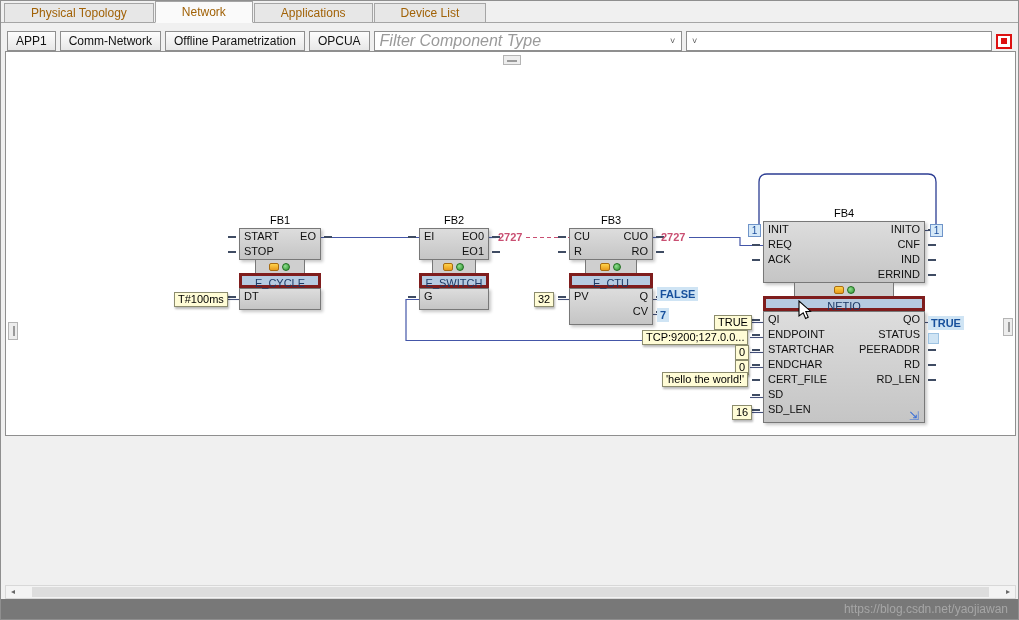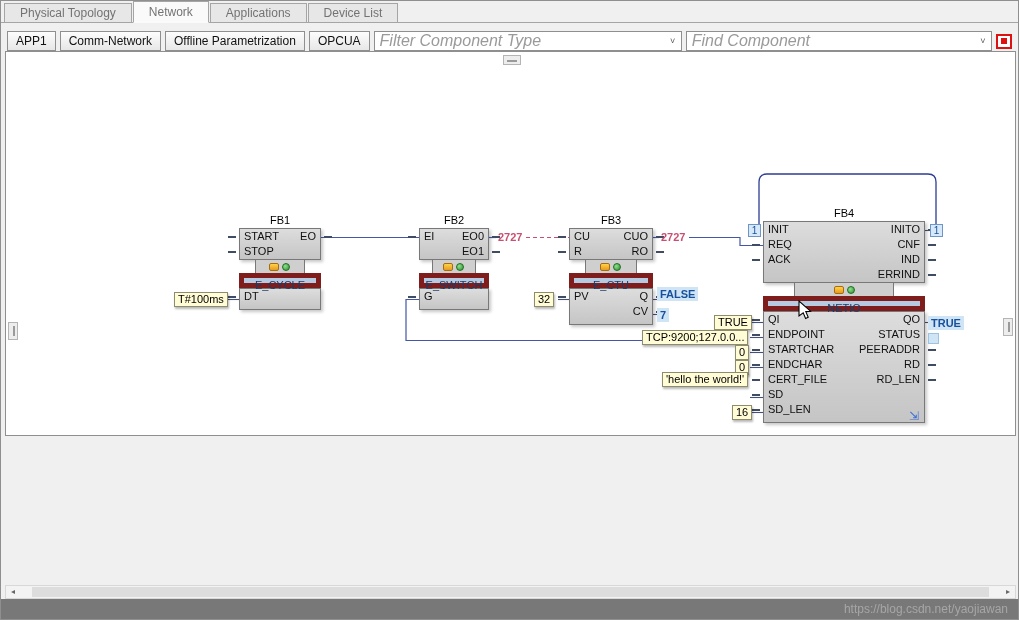--- a/index.html
+++ b/index.html
@@ -1,21 +1,21 @@
 <!DOCTYPE html>
 <html><head>
 <meta charset="utf-8">
 <style>
   *{box-sizing:border-box}
   body{margin:0;background:#d8d8d8;font-family:"Liberation Sans",sans-serif;-webkit-font-smoothing:antialiased}
   .window{position:relative;width:1019px;height:620px;background:#f0f0f0;border:1px solid #8f8f8f;overflow:hidden}
 
   
   .tabbar{position:absolute;left:0;top:0;right:0;height:22px;display:flex;align-items:flex-end;padding-left:3px;border-bottom:1px solid #a5a5a5;background:#f0f0f0;z-index:6}
-  .tab{height:19px;line-height:18px;padding:0 15px;font-size:12px;color:#737373;background:#e7e7e7;border:1px solid #a5a5a5;border-bottom:none;margin-right:1px;white-space:nowrap}
+  .tab{height:19px;line-height:18px;padding:0 26px;font-size:12px;color:#a16207;background:#e7e7e7;border:1px solid #a5a5a5;border-bottom:none;margin-right:1px;white-space:nowrap}
   .tab.active{height:22px;line-height:21px;background:#fafafa;margin-bottom:-1px;border-bottom:1px solid #fafafa}
 
   
   .toolbar{position:absolute;left:0;top:23px;right:0;height:34px;display:flex;align-items:center;gap:4px;padding:0 6px;z-index:6}
   .tbtn{height:20px;line-height:18px;padding:0 8px;font-size:12px;color:#111;background:linear-gradient(#fdfdfd,#e7e7e7);border:1px solid #8f8f8f;white-space:nowrap;cursor:default}
   .combo{height:20px;background:#fff;border:1px solid #8f8f8f;display:flex;align-items:center}
   .combo input{flex:1;min-width:0;border:none;outline:none;background:transparent;font-family:"Liberation Sans",sans-serif;font-size:16px;color:#333;padding:0 5px}
   .combo input::placeholder{color:#9a9a9a;font-style:italic}
   .combo .arr{width:16px;text-align:center;color:#555;font-size:9px}
   .combo.filter{width:318px}.combo.find{width:316px}
@@ -35,21 +35,21 @@
   .fbname{height:14px;line-height:13px;text-align:center;font-size:11px;color:#000}
   .sect{background:linear-gradient(180deg,#dddddd,#c5c5c5);border:1px solid #787878;box-shadow:2px 2px 3px rgba(0,0,0,.22)}
   .sect.data{padding-bottom:5px}
   .prow{position:relative;display:flex;justify-content:space-between;height:15px;line-height:15px;padding:0 4px}
   .stub-l::before{content:"";position:absolute;left:-12px;top:7px;width:8px;height:2px;background:#3f4c63}
   .stub-r::after{content:"";position:absolute;right:-12px;top:7px;width:8px;height:2px;background:#3f4c63}
   .pl,.pr{white-space:nowrap}
   .neck{height:13px;width:62%;margin:0 auto;background:#cfcfcf;border-left:1px solid #787878;border-right:1px solid #787878;display:flex;align-items:center;justify-content:center;gap:3px}
   .badge-a{width:10px;height:8px;background:linear-gradient(#ffd24a,#e89b1c);border:1px solid #a86c10;border-radius:2px}
   .badge-b{width:8px;height:8px;background:radial-gradient(circle at 35% 35%,#8fe08f,#2e8f2e);border:1px solid #1f6f1f;border-radius:50%}
-  .band{height:15px;line-height:14px;text-align:center;background:#b6cbe1;border:5px solid #7f1d1d;color:#1d3a66;font-size:11px}
+  .band{height:15px;line-height:14px;text-align:center;background:#b6cbe1;border:3px solid #7f1d1d;color:#1d3a66;font-size:11px}
 
   
   .val{position:absolute;z-index:3;background:#fffcd6;border:1px solid #8c8c6e;box-shadow:1px 2px 2px rgba(0,0,0,.28);font-size:11px;line-height:13px;padding:0 3px;white-space:nowrap;color:#000}
   .watch{position:absolute;z-index:3;background:#cfe4f4;color:#17509c;font-weight:700;font-size:11px;line-height:14px;padding:0 3px;white-space:nowrap}
   .watchmark{position:absolute;z-index:3;width:11px;height:11px;background:#cfe4f4;border:1px solid #9ec3e2}
   .connlabel{position:absolute;z-index:3;color:#c94f72;font-size:11px;font-weight:700;line-height:13px}
   .refbox{position:absolute;z-index:3;width:13px;height:13px;background:#d6e9f8;border:1px solid #6f94c9;color:#1d4f9e;font-size:10px;line-height:11px;text-align:center}
   .expand{position:absolute;z-index:3;color:#3a6fd8;font-size:12px;line-height:12px}
 
   
@@ -84,21 +84,20 @@
   <div class="toolbar">
     <button class="tbtn">APP1</button>
     <button class="tbtn">Comm-Network</button>
     <button class="tbtn">Offline Parametrization</button>
     <button class="tbtn">OPCUA</button>
     <div class="combo filter">
       <input placeholder="Filter Component Type" style="">
       <span class="arr">˅</span>
     </div>
     <div class="combo find">
-      <input placeholder="Find Component" style="">
       <span class="arr">˅</span>
     </div>
     <div class="redbtn"></div>
   </div>
 
   <div class="canvas">
 
     <svg class="wires" width="1011" height="533">
       <line class="w" x1="315" y1="185.5" x2="413" y2="185.5"></line>
       <line class="w" x1="483" y1="185.5" x2="490" y2="185.5"></line>

